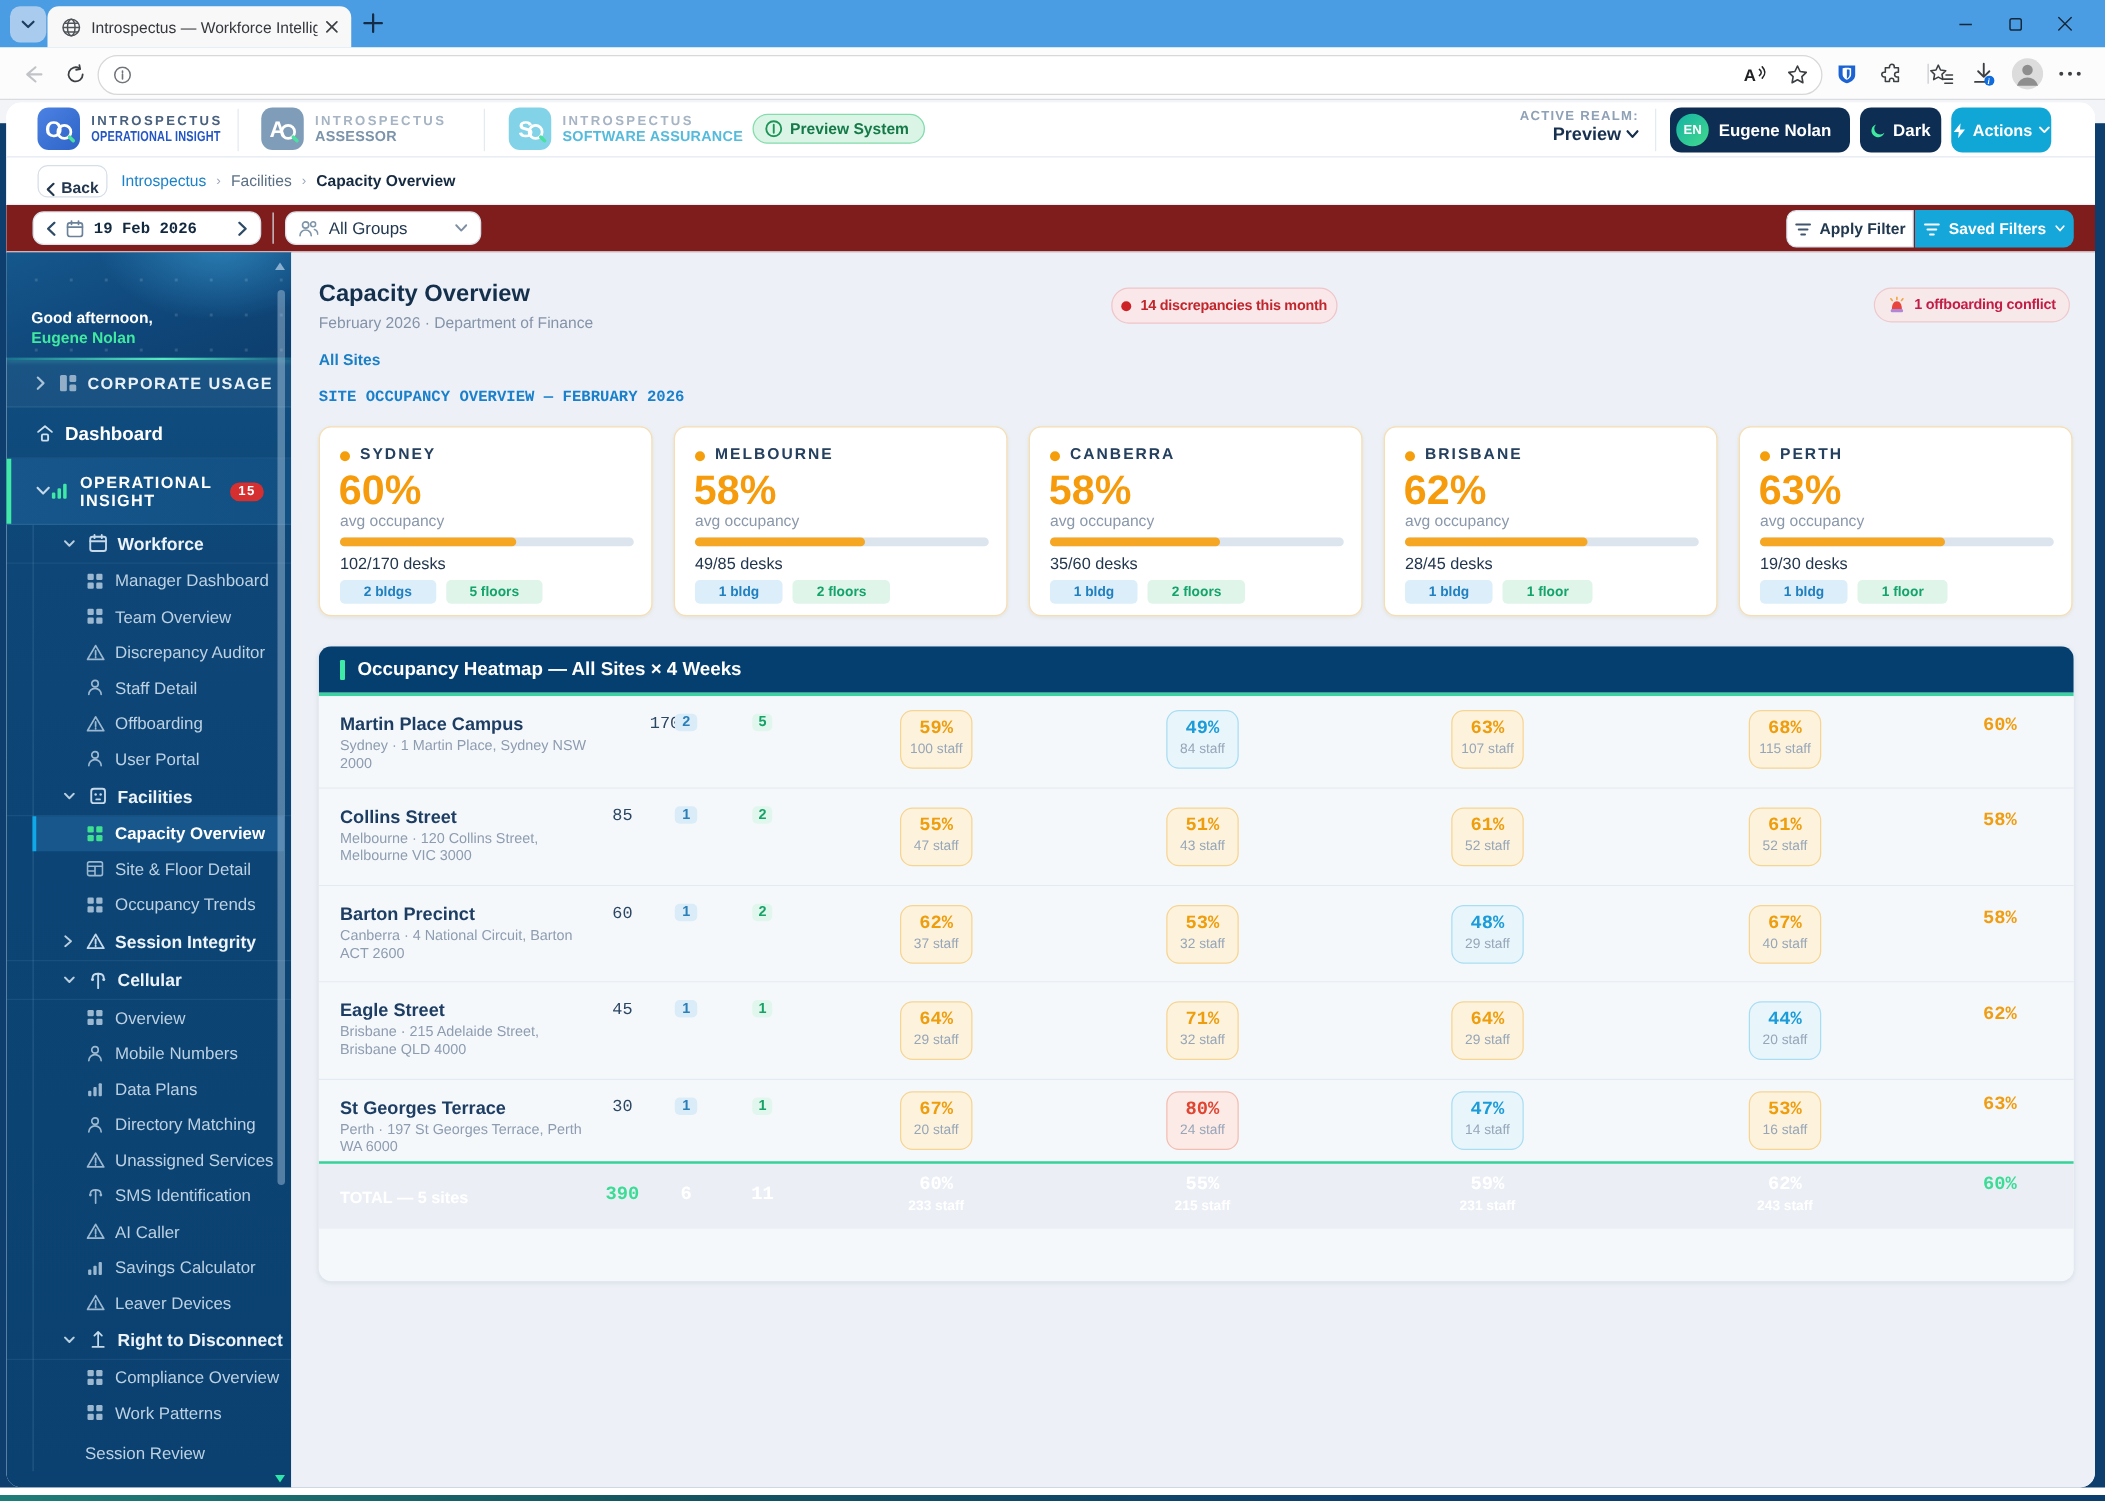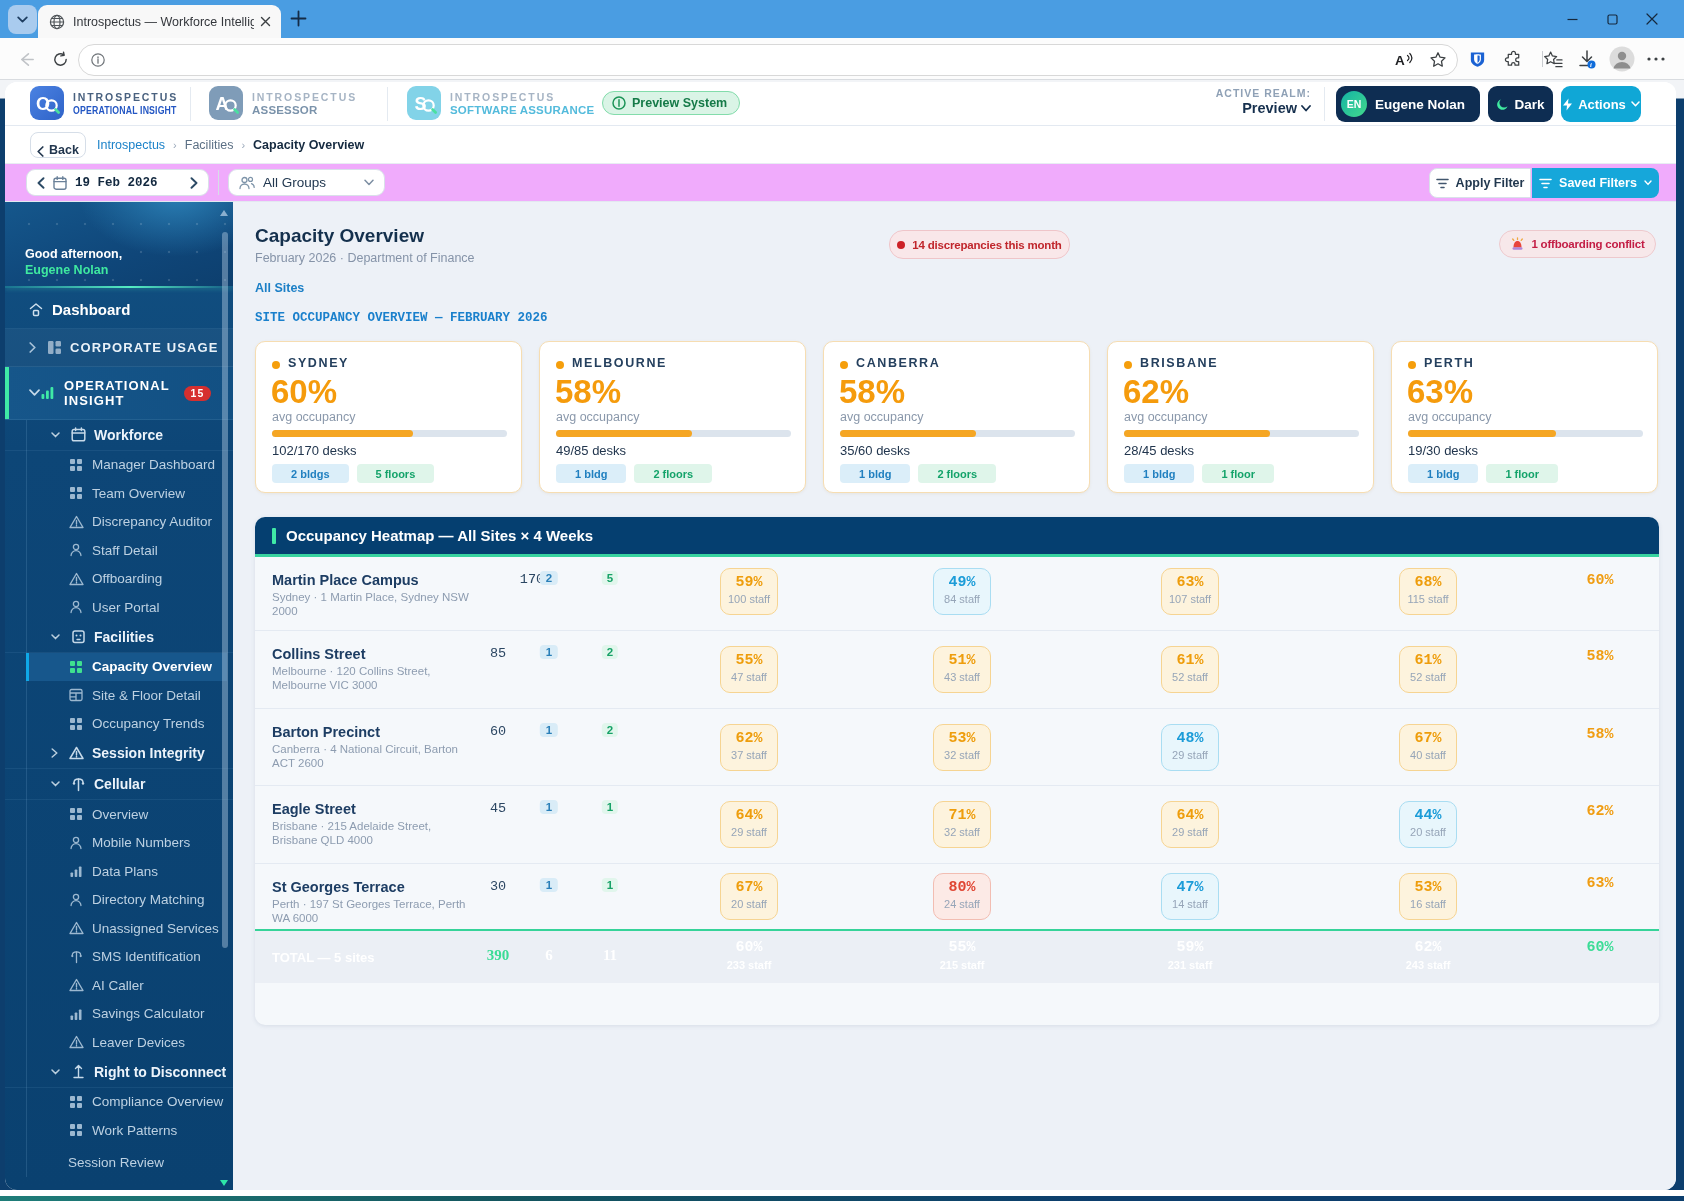--- a/index.html
+++ b/index.html
@@ -41,21 +41,21 @@
 .darkpill { right:123px; width:65px; background:#0e2d52; justify-content:center; gap:5px; }
 .actpill { right:35px; width:80px; background:#10a7d6; justify-content:center; gap:5px; font-size:13px; }
 
 
 .breadcrumb { height:38px; background:#fff; border-bottom:1px solid #e8edf3; display:flex; align-items:center; font-size:12.5px; }
 .backbtn { margin-left:25px; width:56px; height:26px; border:1px solid #d6dee8; border-radius:8px; background:#fff; display:flex; align-items:flex-end; justify-content:center; gap:5px; font-weight:bold; color:#22364e; }
 .crumbs { margin-left:11px; display:flex; align-items:center; gap:8px; }
 .crumbs .sep { color:#9aa8ba; font-size:11px; }
 
 
-.filterbar { position:relative; height:38px; background:#f0abfc; border-bottom:1px solid #e2e8f0;padding-left:12px; }
+.filterbar { position:relative; height:38px; background:#7f1d1d; border-bottom:1px solid #e2e8f0;padding-left:12px; }
 .fctrl { position:absolute; top:5px; height:27px; background:#fff; border:1px solid #d9e0e9; border-radius:9px; display:flex; align-items:center; }
 .datectrl { left:21px; width:183px; padding:0 10px; gap:8px; }
 .datetext { font-family:"Liberation Mono",monospace; font-size:12.5px; font-weight:bold; color:#12283f; letter-spacing:0; }
 .fdiv { position:absolute; left:213px; top:6px; height:25px; width:1px; background:#d5dde6; }
 .groupctrl { left:223px; width:157px; padding:0 10px; gap:8px; font-size:13.5px; color:#223850; }
 .applybtn { position:absolute; right:145px; top:4px; width:102px; height:30px; background:#fff; border:1px solid #d9e0e9; border-radius:8px 0 0 8px; display:flex; align-items:center; justify-content:center; gap:7px; font-size:12.5px; font-weight:bold; color:#22384f; }
 .savedbtn { position:absolute; right:17px; top:4px; width:127px; height:30px; background:#16a7da; border-radius:0 8px 8px 0; display:flex; align-items:center; justify-content:center; gap:7px; font-size:12.5px; font-weight:bold; color:#fff; }
 
 
 .appbody { position:relative; height:988px; display:flex; }
@@ -123,21 +123,21 @@
 .fchip { position:absolute; transform:translateX(-50%); top:14px; background:#e1f6ec; color:#17a267; font-weight:bold; font-size:11.5px; border-radius:4px; padding:1px 5px; }
 .wbox { position:absolute; transform:translateX(-50%); width:58px; height:47px; border-radius:10px; text-align:center; }
 .wbox .p { font-family:"Liberation Mono",monospace; font-size:15px; font-weight:bold; margin-top:5px; }
 .wbox .s { font-size:11px; color:#96a5b8; margin-top:2px; }
 .wbox.amber { background:#fdf3dd; border:1px solid #f6d492; } .wbox.amber .p { color:#ee9d0c; }
 .wbox.blue { background:#e8f6fc; border:1px solid #a9ddf2; } .wbox.blue .p { color:#1b9cd8; }
 .wbox.red { background:#fceae6; border:1px solid #f2bdb2; } .wbox.red .p { color:#e04532; }
 .acell { font-family:"Liberation Mono",monospace; font-size:15px; font-weight:bold; color:#f09d12; }
 .totrow { position:relative; height:54px; background:#ebeff5; border-top:2px solid #36d399; color:#fff; font-weight:bold; }
 .totrow .tl { position:absolute; left:17px; top:19px; font-size:13px; }
-.totrow .tn { position:absolute; transform:translateX(-50%); top:16px; font-family:Liberation Serif, serif; font-size:15px; }
+.totrow .tn { position:absolute; transform:translateX(-50%); top:16px; font-family:Liberation Mono, monospace; font-size:15px; }
 .totrow .wt { position:absolute; transform:translateX(-50%); top:8px; text-align:center; font-family:"Liberation Mono",monospace; }
 .totrow .wt .p { font-size:15px; }
 .totrow .wt .s { font-size:11px; margin-top:3px; font-family:"Liberation Sans",sans-serif; }
 .green { color:#3bdc96 !important; }
 </style>
 </head>
 <body>
 <div class="tabbar">
   <div class="tabsearch">
       <svg width="13" height="13" viewBox="0 0 12 12">
@@ -381,37 +381,37 @@
             <path d="M1 1 L4 4.4 L7 1" stroke="#fff" stroke-width="1.4" fill="none" stroke-linecap="round" stroke-linejoin="round"></path>
           </svg></div>
     </div>
     <div class="appbody">
       <div class="sidebar">
         <div class="sbtop">
           <div class="greet1">Good afternoon,</div>
           <div class="greet2">Eugene Nolan</div>
         </div>
         <div class="sbglow"></div>
-        <div class="mrow dash" style="margin-top:3px;"><span class="mic">
-              <svg width="16" height="16" viewBox="0 0 16 16">
-                <path d="M2.5 6.5 L8 2 L13.5 6.5" stroke="#cfe0ee" stroke-width="1.5" fill="none" stroke-linecap="round" stroke-linejoin="round"></path>
-                <rect x="5.5" y="8.5" width="5" height="5" rx="1" stroke="#cfe0ee" stroke-width="1.5" fill="none"></rect>
-              </svg>
-            </span>Dashboard</div>
         <div class="mrow sect"><span class="chv">
               <svg width="7" height="11" viewBox="0 0 7 11">
                 <path d="M1.2 1 L5.8 5.5 L1.2 10" stroke="#a9c3d9" stroke-width="1.7" fill="none" stroke-linecap="round" stroke-linejoin="round"></path>
               </svg>
             </span><span class="mic">
               <svg width="15" height="15" viewBox="0 0 15 15">
                 <rect x="1" y="1" width="5.5" height="13" rx="1.2" fill="#93aec7"></rect>
                 <rect x="8.5" y="1" width="5.5" height="5.5" rx="1.2" fill="#93aec7"></rect>
                 <rect x="8.5" y="8.5" width="5.5" height="5.5" rx="1.2" fill="#93aec7"></rect>
               </svg>
             </span>CORPORATE USAGE</div>
+        <div class="mrow dash" style="margin-top:3px;"><span class="mic">
+              <svg width="16" height="16" viewBox="0 0 16 16">
+                <path d="M2.5 6.5 L8 2 L13.5 6.5" stroke="#cfe0ee" stroke-width="1.5" fill="none" stroke-linecap="round" stroke-linejoin="round"></path>
+                <rect x="5.5" y="8.5" width="5" height="5" rx="1" stroke="#cfe0ee" stroke-width="1.5" fill="none"></rect>
+              </svg>
+            </span>Dashboard</div>
         <div class="opsect">
             <span class="chv">
               <svg width="11" height="7" viewBox="0 0 11 7">
                 <path d="M1 1.2 L5.5 5.8 L10 1.2" stroke="#c6d9e9" stroke-width="1.7" fill="none" stroke-linecap="round" stroke-linejoin="round"></path>
               </svg>
             </span>
             <span class="mic" style="margin-right:9px;">
               <svg width="15" height="15" viewBox="0 0 15 15">
                 <rect x="1.5" y="9" width="2.8" height="5" rx="1" fill="#3fe9a6"></rect>
                 <rect x="6" y="5.5" width="2.8" height="8.5" rx="1" fill="#3fe9a6"></rect>

